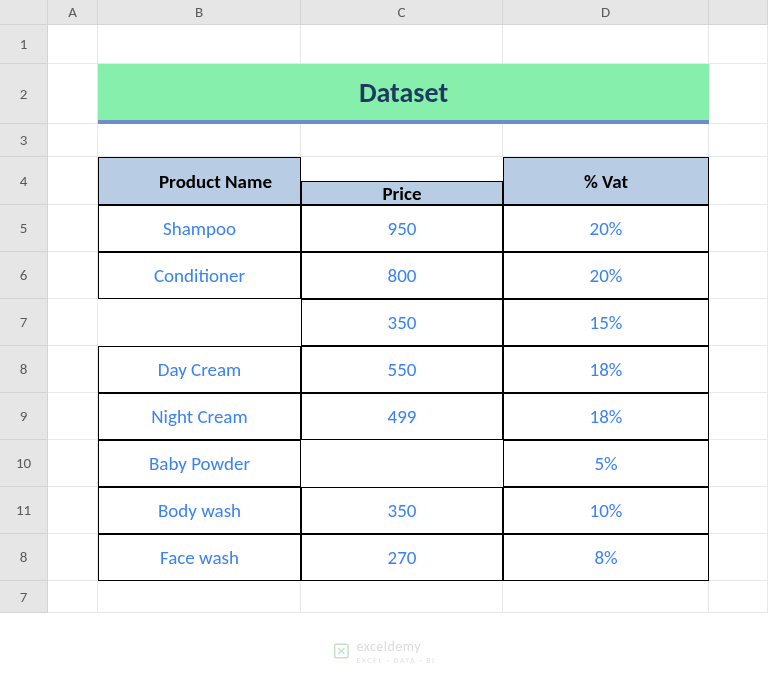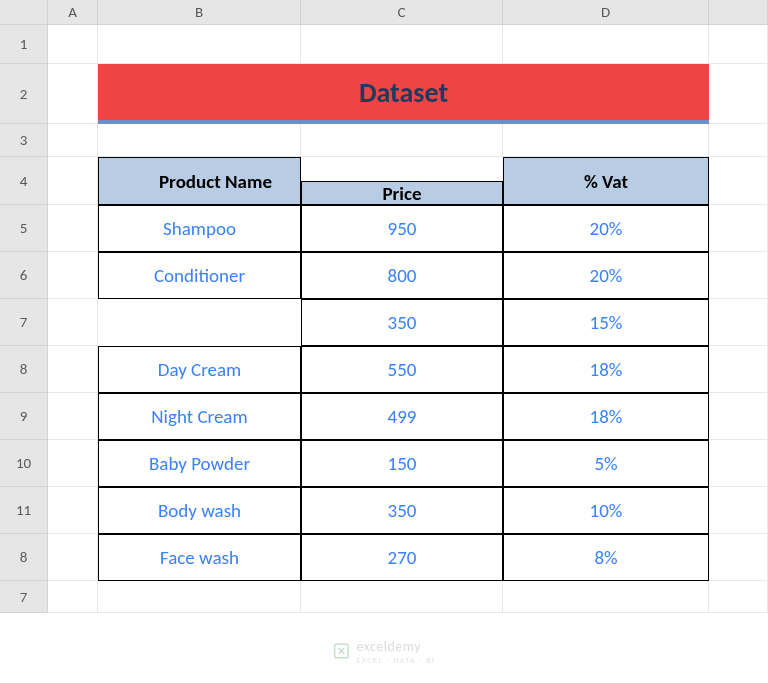--- a/index.html
+++ b/index.html
@@ -6,21 +6,21 @@
     body { font-family: 'Calibri', 'Segoe UI', Arial, sans-serif; background: #fff; width: 768px; height: 683px; overflow: hidden; position: relative; }
     
     .spreadsheet { display: grid; grid-template-columns: 48px 50px 203px 202px 206px 59px; grid-template-rows: 25px 39px 60px 33px 48px repeat(8, 47px) 32px; }
     
     .col-header { background: #e6e6e6; border-right: 1px solid #d4d4d4; border-bottom: 1px solid #d4d4d4; display: flex; align-items: center; justify-content: center; font-size: 15px; color: #5a5a5a; }
     .row-header { background: #e6e6e6; border-right: 1px solid #d4d4d4; border-bottom: 1px solid #d4d4d4; display: flex; align-items: center; justify-content: center; font-size: 15px; color: #5a5a5a; }
     .corner { background: #e6e6e6; border-right: 1px solid #d4d4d4; border-bottom: 1px solid #d4d4d4; }
     
     .cell { border-right: 1px solid #e8e8e8; border-bottom: 1px solid #e8e8e8; }
     
-    .title-cell { grid-column: 3 / 6; grid-row: 3; display: flex; align-items: center; justify-content: center; background: #ef4444; font-size: 28px; font-weight: bold; color: #1f3a5f; border-bottom: 4px solid #6d8fc7; }
+    .title-cell { grid-column: 3 / 6; grid-row: 3; display: flex; align-items: center; justify-content: center; background: #86efac; font-size: 28px; font-weight: bold; color: #1f3a5f; border-bottom: 4px solid #6d8fc7; }
     
     .th-cell { background: #b8cce4; border: 1.5px solid #000; display: flex; align-items: center; justify-content: center; font-size: 19px; font-weight: bold; color: #000; }
     .data-cell { border: 1.5px solid #000; display: flex; align-items: center; justify-content: center; font-size: 19px; color: #3b82f6; background: #fff; }
     
     .th-b { grid-column: 3; grid-row: 5; border-right-width: 0.75px; padding-left: 32px; }
     .th-c { grid-column: 4; grid-row: 5; border-left-width: 0.75px; border-right-width: 0.75px; margin-top: 24px; }
     .th-d { grid-column: 5; grid-row: 5; border-left-width: 0.75px; }
     
     .watermark { position: absolute; bottom: 18px; left: 50%; transform: translateX(-50%); display: flex; align-items: center; gap: 6px; opacity: 0.35; }
     .wm-icon { width: 18px; height: 18px; }
@@ -94,21 +94,20 @@
   <div class="row-header" style="grid-row:10">9</div>
   <div class="cell" style="grid-column:2;grid-row:10"></div>
   <div class="data-cell" style="grid-column:3;grid-row:10;border-top-width:0.75px;border-right-width:0.75px;border-bottom-width:0.75px">Night Cream</div>
   <div class="data-cell" style="grid-column:4;grid-row:10;border-top-width:0.75px;border-left-width:0.75px;border-right-width:0.75px;border-bottom-width:0.75px">499</div>
   <div class="data-cell" style="grid-column:5;grid-row:10;border-top-width:0.75px;border-left-width:0.75px;border-bottom-width:0.75px">18%</div>
   <div class="cell" style="grid-column:6;grid-row:10"></div>
 
   <div class="row-header" style="grid-row:11">10</div>
   <div class="cell" style="grid-column:2;grid-row:11"></div>
   <div class="data-cell" style="grid-column:3;grid-row:11;border-top-width:0.75px;border-right-width:0.75px;border-bottom-width:0.75px">Baby Powder</div>
-  <div class="data-cell" style="grid-column:4;grid-row:11;border-top-width:0.75px;border-left-width:0.75px;border-right-width:0.75px;border-bottom-width:0.75px">150</div>
   <div class="data-cell" style="grid-column:5;grid-row:11;border-top-width:0.75px;border-left-width:0.75px;border-bottom-width:0.75px">5%</div>
   <div class="cell" style="grid-column:6;grid-row:11"></div>
 
   <div class="row-header" style="grid-row:12">11</div>
   <div class="cell" style="grid-column:2;grid-row:12"></div>
   <div class="data-cell" style="grid-column:3;grid-row:12;border-top-width:0.75px;border-right-width:0.75px;border-bottom-width:0.75px">Body wash</div>
   <div class="data-cell" style="grid-column:4;grid-row:12;border-top-width:0.75px;border-left-width:0.75px;border-right-width:0.75px;border-bottom-width:0.75px">350</div>
   <div class="data-cell" style="grid-column:5;grid-row:12;border-top-width:0.75px;border-left-width:0.75px;border-bottom-width:0.75px">10%</div>
   <div class="cell" style="grid-column:6;grid-row:12"></div>
 

